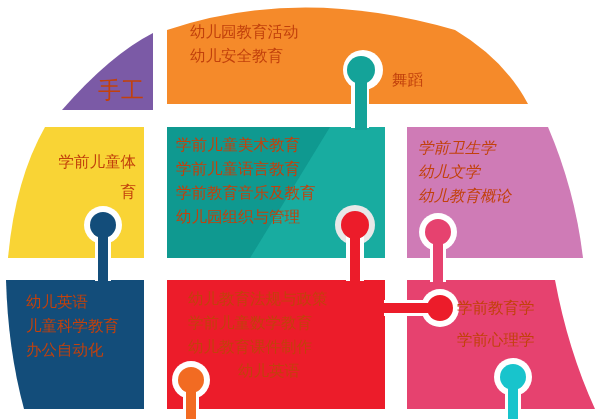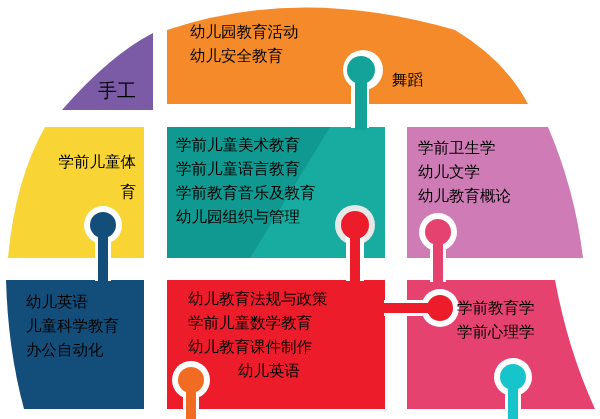--- a/index.html
+++ b/index.html
@@ -1,18 +1,18 @@
 <!DOCTYPE html>
 <html><head>
 <meta charset="utf-8">
 <style>
   html,body{margin:0;padding:0;background:#ffffff;}
   body{width:600px;height:419px;position:relative;overflow:hidden;font-family:"DejaVu Sans","Liberation Sans",sans-serif;}
   svg.bg{position:absolute;left:0;top:0;}
-  .label{position:absolute;color:#000000;font-size:15.5px;line-height:24px;white-space:nowrap;}
+  .label{position:absolute;color:#c2410c;font-size:15.5px;line-height:24px;white-space:nowrap;}
   .label div{height:24px;}
 </style>
 </head>
 <body>
 
 <svg class="bg" width="600" height="419" viewBox="0 0 600 419">
 
   <path d="M62,110 Q110,55 153,33 L153,110 Z" fill="#7b5aa6"></path>
 
   <path d="M167,30 Q300,-15 455,30 Q505,60 528,104 L167,104 Z" fill="#f58a2a"></path>
@@ -73,21 +73,21 @@
   </g>
 
   <g>
     <circle cx="513" cy="377" r="19" fill="#ffffff"></circle>
     <rect x="505" y="377" width="16" height="42" fill="#ffffff"></rect>
     <circle cx="513" cy="377" r="13" fill="#18c4cc"></circle>
     <rect x="508" y="377" width="10" height="42" fill="#18c4cc"></rect>
   </g>
 </svg>
 
-<div class="label" style="left:98px;top:78px;font-size:19px;">
+<div class="label" style="left:98px;top:78px;font-size:23px;">
   <div>手工</div>
 </div>
 
 <div class="label" style="left:190px;top:20px;">
   <div>幼儿园教育活动</div>
   <div>幼儿安全教育</div>
 </div>
 <div class="label" style="left:392px;top:68px;">
   <div>舞蹈</div>
 </div>
@@ -97,35 +97,35 @@
   <div style="margin-top:6px;">育</div>
 </div>
 
 <div class="label" style="left:176px;top:133px;">
   <div>学前儿童美术教育</div>
   <div>学前儿童语言教育</div>
   <div>学前教育音乐及教育</div>
   <div>幼儿园组织与管理</div>
 </div>
 
-<div class="label" style="left:418px;top:136px;">
+<div class="label" style="left:418px;top:136px;font-style:italic;">
   <div>学前卫生学</div>
   <div>幼儿文学</div>
   <div>幼儿教育概论</div>
 </div>
 
 <div class="label" style="left:26px;top:290px;">
   <div>幼儿英语</div>
   <div>儿童科学教育</div>
   <div>办公自动化</div>
 </div>
 
 <div class="label" style="left:188px;top:287px;">
   <div>幼儿教育法规与政策</div>
   <div>学前儿童数学教育</div>
   <div>幼儿教育课件制作</div>
   <div style="padding-left:50px;">幼儿英语</div>
 </div>
 
 <div class="label" style="left:457px;top:296px;">
   <div>学前教育学</div>
-  <div style="">学前心理学</div>
+  <div style="margin-top:8px;">学前心理学</div>
 </div>
 
 </body></html>

